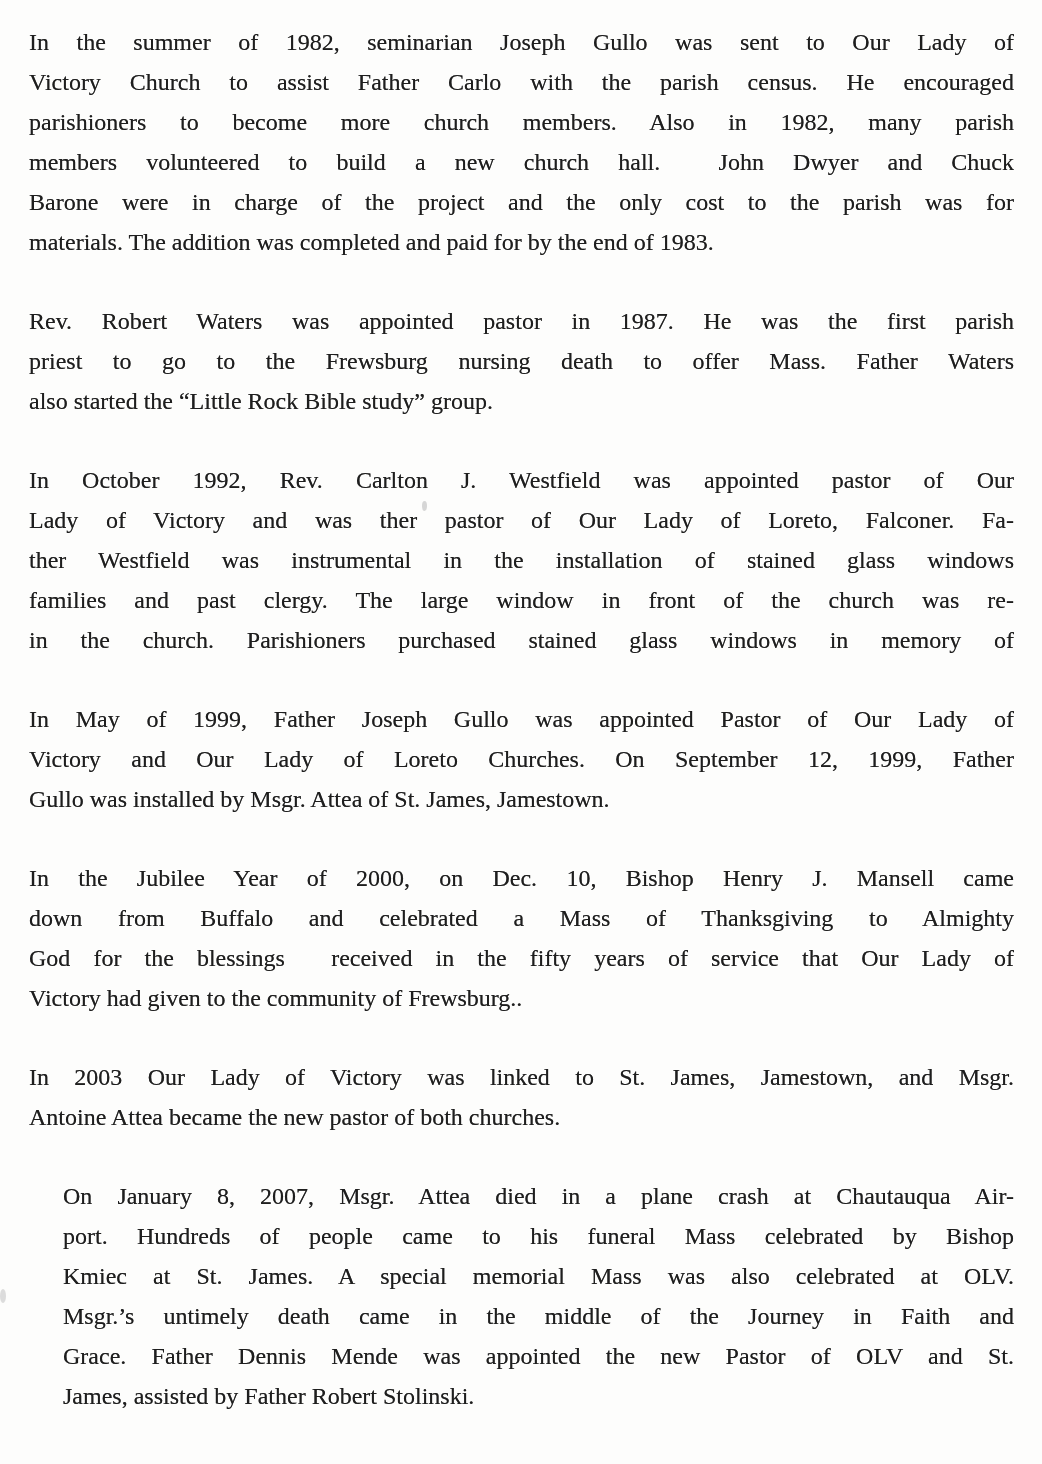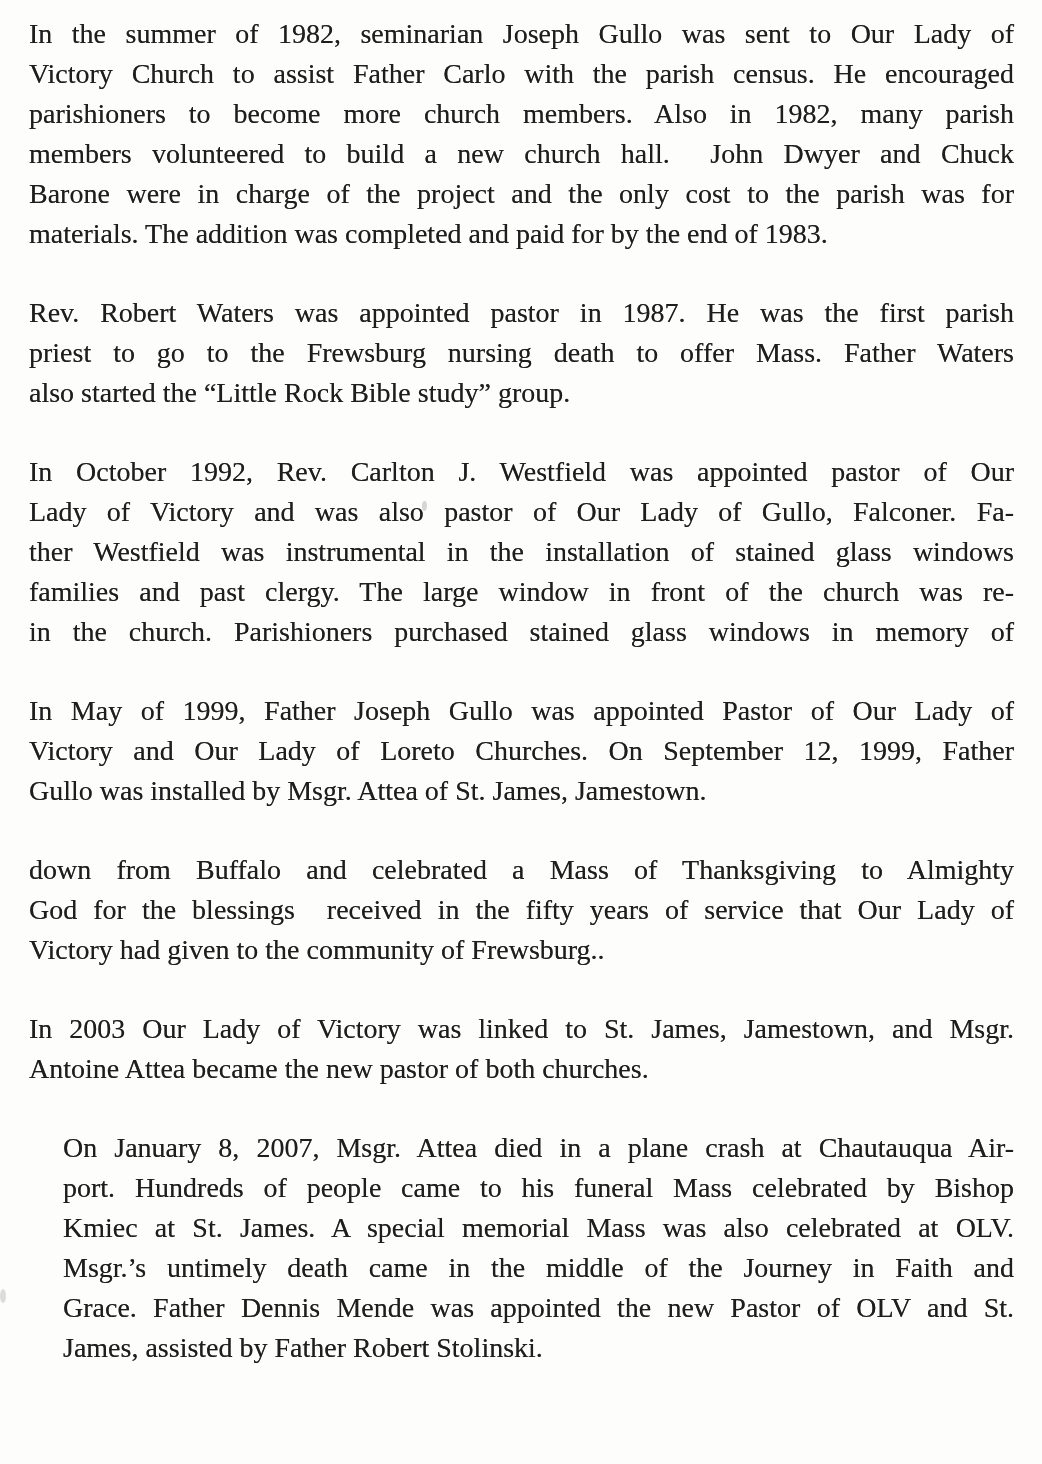--- a/index.html
+++ b/index.html
@@ -10,25 +10,25 @@
   .page {
     position: relative;
     width: 1042px;
     height: 1464px;
     background: #fdfdfc;
     overflow: hidden;
     font-family: "Liberation Serif", "DejaVu Serif", serif;
   }
   .doc {
     position: absolute;
-    top: 14px;
+    top: 22px;
     left: 29px;
     width: 985px;
     color: #1e1e1e;
-    font-size: 28px;
+    font-size: 24px;
     line-height: 40px;
     
     text-shadow: 0 0 0.6px rgba(25,25,25,0.65);
   }
   .para {
     margin: 0 0 39px 0;
   }
   .para:last-child {
     margin-bottom: 0;
     margin-left: 34px;
@@ -59,31 +59,32 @@
         <div class="line">Barone were in charge of the project and the only cost to the parish was for</div>
         <div class="line last">materials. The addition was completed and paid for by the end of 1983.</div>
       </section>
       <section class="para">
         <div class="line">Rev. Robert Waters was appointed pastor in 1987. He was the first parish</div>
         <div class="line">priest to go to the Frewsburg nursing death to offer Mass. Father Waters</div>
         <div class="line last">also started the “Little Rock Bible study” group.</div>
       </section>
       <section class="para">
         <div class="line">In October 1992, Rev. Carlton J. Westfield was appointed pastor of Our</div>
-        <div class="line">Lady of Victory and was also pastor of Our Lady of Gullo, Falconer. Fa-</div>
+        <div class="line">Lady of Victory and was ther pastor of Our Lady of Loreto, Falconer. Fa-</div>
         <div class="line">ther Westfield was instrumental in the installation of stained glass windows</div>
         <div class="line">families and past clergy. The large window in front of the church was re-</div>
         <div class="line">in the church. Parishioners purchased stained glass windows in memory of</div>
       </section>
       <section class="para">
         <div class="line">In May of 1999, Father Joseph Gullo was appointed Pastor of Our Lady of</div>
         <div class="line">Victory and Our Lady of Loreto Churches. On September 12, 1999, Father</div>
         <div class="line last">Gullo was installed by Msgr. Attea of St. James, Jamestown.</div>
       </section>
       <section class="para">
+        <div class="line">In the Jubilee Year of 2000, on Dec. 10, Bishop Henry J. Mansell came</div>
         <div class="line">down from Buffalo and celebrated a Mass of Thanksgiving to Almighty</div>
         <div class="line">God for the blessings&nbsp; received in the fifty years of service that Our Lady of</div>
         <div class="line last">Victory had given to the community of Frewsburg..</div>
       </section>
       <section class="para">
         <div class="line">In 2003 Our Lady of Victory was linked to St. James, Jamestown, and Msgr.</div>
         <div class="line last">Antoine Attea became the new pastor of both churches.</div>
       </section>
       <section class="para">
         <div class="line">On January 8, 2007, Msgr. Attea died in a plane crash at Chautauqua Air-</div>

